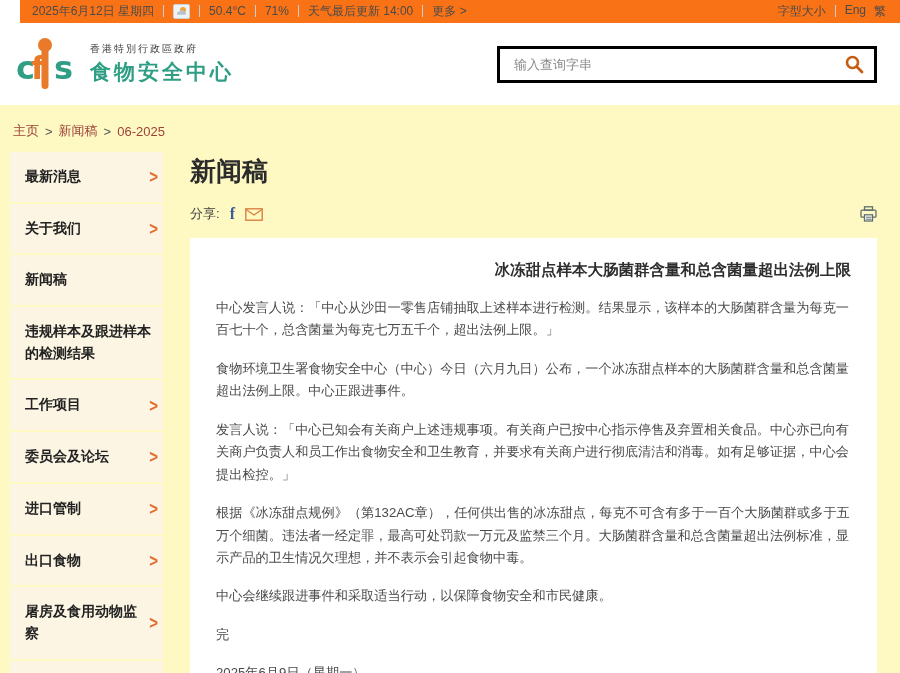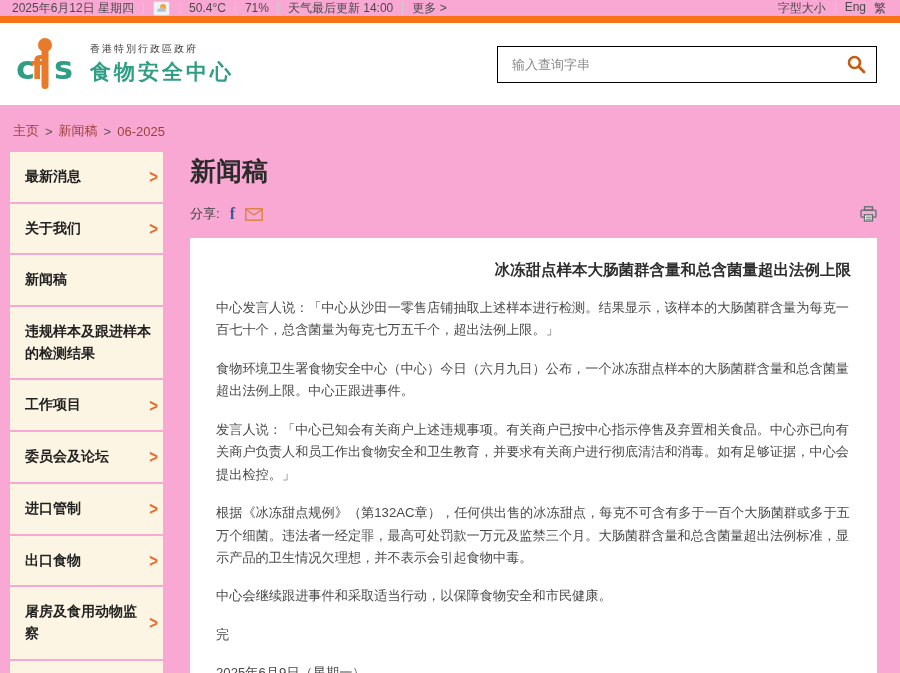--- a/index.html
+++ b/index.html
@@ -1,44 +1,44 @@
 <!DOCTYPE html>
 <html><head>
 <meta charset="utf-8">
 <style>
   * { margin:0; padding:0; box-sizing:border-box; }
   html,body { width:900px; height:673px; overflow:hidden; background:#ffffff;
     font-family:"Liberation Sans","DejaVu Sans",sans-serif; }
 
   
   .topbar { height:23px; display:flex; align-items:center; justify-content:space-between;
-    padding:0 14px 0 12px; font-size:12px; color:#4a4a4a; background:#f9a8d4;
-    border-bottom:7px solid #f97316; }
+    padding:0 14px 0 12px; font-size:12px; color:#4a4a4a; background:#f97316;
+    border-bottom:1px solid #f97316;margin-left:20px; }
   .topbar-left, .topbar-right { display:flex; align-items:center; gap:9px; }
   .tsep { width:1px; height:12px; background:#cfcfcf; }
   .weather-chip { width:17px; height:15px; border:1px solid #c9d2da; border-radius:2px;
     background:#eef3f8; display:flex; align-items:center; justify-content:center; }
   .topbar a { color:#4a4a4a; text-decoration:none; cursor:pointer; }
   .lang-pair { display:flex; gap:8px; }
 
   
   .header { height:82px; background:#fff; display:flex; align-items:center;
     justify-content:space-between; padding:0 23px 0 16px; }
   .logo { display:flex; align-items:center; gap:10px; }
   .org-line1 { font-size:10px; color:#3d3d3d; letter-spacing:2px; }
   .org-line2 { font-size:21px; font-weight:bold; color:#2f9e84; letter-spacing:3px; margin-top:2px; }
-  .searchbox { width:380px; height:37px; border:1px solid #000000; background:#fff;
+  .searchbox { width:380px; height:37px; border:3px solid #000000; background:#fff;
     display:flex; align-items:center; padding:0 10px 0 14px; }
   .searchbox input { flex:1; border:none; outline:none; font-size:13px; color:#333;
     font-family:"Liberation Sans","DejaVu Sans",sans-serif; }
   .searchbox input::placeholder { color:#8a8a8a; }
   .search-btn { border:none; background:transparent; cursor:pointer; display:flex; align-items:center; }
 
   
-  .page-bg { background:#f9a8d4; height:568px; }
+  .page-bg { background:#fef9c3; height:568px; }
   .breadcrumb { padding:17px 0 12px 13px; font-size:13px; display:flex; align-items:center; gap:6px; }
   .bc-link { color:#9d4137; text-decoration:none; cursor:pointer; }
   .bc-sep { color:#555; }
 
   .content-row { display:flex; align-items:flex-start; }
 
   
   .sidebar { width:153px; margin-left:10px; display:flex; flex-direction:column; gap:2px; }
   .side-item { background:#fcf5e3; display:flex; align-items:center; justify-content:space-between;
     padding:14px 5px 14px 15px; min-height:48px; cursor:pointer; }

